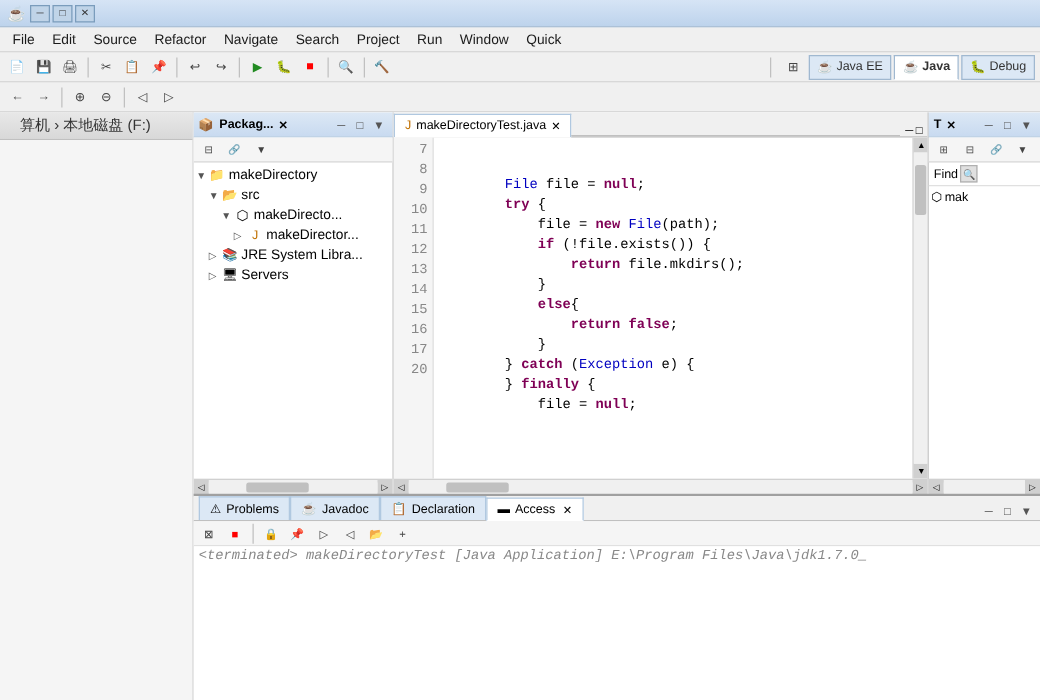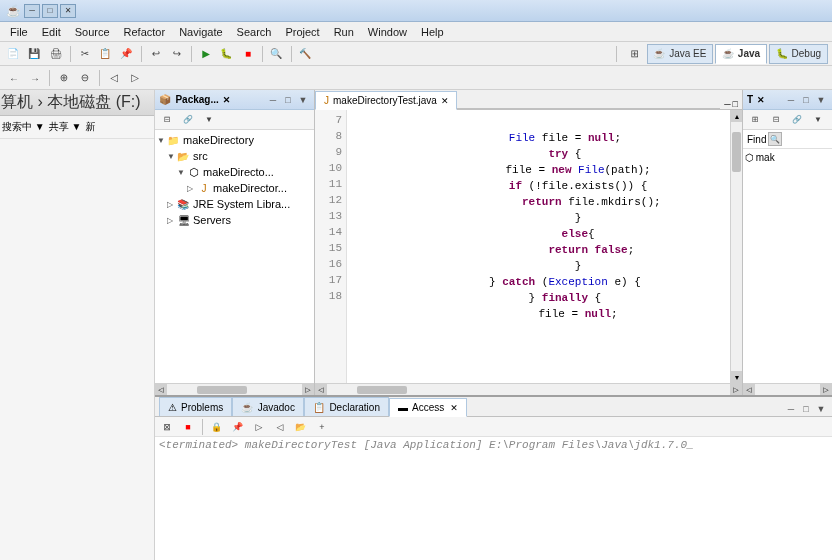--- a/index.html
+++ b/index.html
@@ -155,22 +155,22 @@
 
     
     .left-os-panel {
       width: 155px;
       background: #f5f5f5;
       border-right: 1px solid #d0d0d0;
       font-size: 10px;
     }
     .os-panel-header {
       background: linear-gradient(to bottom, #e8e8e8, #d8d8d8);
-      padding: 2px 1px;
-      font-size: 16px;
+      padding: 2px 16px;
+      font-size: 12px;
       border-bottom: 1px solid #c0c0c0;
       color: #333;
     }
 
     
     .eclipse-area {
       flex: 1;
       display: flex;
       flex-direction: column;
       background: #f0f0f0;
@@ -307,28 +307,27 @@
       font-size: 11px;
       color: #888;
       line-height: 16px;
       overflow: hidden;
     }
     .line-number {
       padding-right: 4px;
     }
     .code-content {
       flex: 1;
-      padding: 4px 4px;
+      padding: 14px 4px;
       font-family: 'Courier New', monospace;
       font-size: 11px;
       line-height: 16px;
       overflow: hidden;
       white-space: pre;
       color: #000;
-      text-align: center;
     }
     .kw { color: #7f0055; font-weight: bold; }
     .kw2 { color: #0000c0; }
 
     .editor-scrollbar {
       width: 12px;
       background: #f0f0f0;
       border-left: 1px solid #d0d0d0;
       display: flex;
       flex-direction: column;
@@ -486,21 +485,21 @@
 <div class="menu-bar">
   <span class="menu-item">File</span>
   <span class="menu-item">Edit</span>
   <span class="menu-item">Source</span>
   <span class="menu-item">Refactor</span>
   <span class="menu-item">Navigate</span>
   <span class="menu-item">Search</span>
   <span class="menu-item">Project</span>
   <span class="menu-item">Run</span>
   <span class="menu-item">Window</span>
-  <span class="menu-item">Help</span>
+  <span class="menu-item">Quick</span>
 </div>
 
 <div class="toolbar">
   <div class="tb-btn">📄</div>
   <div class="tb-btn">💾</div>
   <div class="tb-btn">🖨</div>
   <div class="tb-sep"></div>
   <div class="tb-btn">✂</div>
   <div class="tb-btn">📋</div>
   <div class="tb-btn">📌</div>
@@ -544,25 +543,20 @@
   <div class="tb-btn">◁</div>
   <div class="tb-btn">▷</div>
 </div>
 
 <div class="main-area">
 
   <div class="left-os-panel">
     <div class="os-panel-header">
       <span>算机 › 本地磁盘 (F:)</span>
     </div>
-    <div style="padding:4px 2px; border-bottom:1px solid #e0e0e0; display:flex; gap:4px;">
-      <span>搜索中 ▼</span>
-      <span>共享 ▼</span>
-      <span>新</span>
-    </div>
     <div style="flex:1;">
     </div>
   </div>
 
   <div class="eclipse-area">
     <div class="eclipse-top">
 
       <div class="pkg-explorer">
         <div class="panel-header">
           <span style="font-size:10px;">📦</span>
@@ -645,21 +639,21 @@
             <div class="line-number">8</div>
             <div class="line-number">9</div>
             <div class="line-number">10</div>
             <div class="line-number">11</div>
             <div class="line-number">12</div>
             <div class="line-number">13</div>
             <div class="line-number">14</div>
             <div class="line-number">15</div>
             <div class="line-number">16</div>
             <div class="line-number">17</div>
-            <div class="line-number">18</div>
+            <div class="line-number">20</div>
           </div>
           <div class="code-content">
 <span>        <span class="kw2">File</span> file = <span class="kw">null</span>;</span>
 <span>        <span class="kw">try</span> {</span>
 <span>            file = <span class="kw">new</span> <span class="kw2">File</span>(path);</span>
 <span>            <span class="kw">if</span> (!file.exists()) {</span>
 <span>                <span class="kw">return</span> file.mkdirs();</span>
 <span>            }</span>
 <span>            <span class="kw">else</span>{</span>
 <span>                <span class="kw">return</span> <span class="kw">false</span>;</span>

